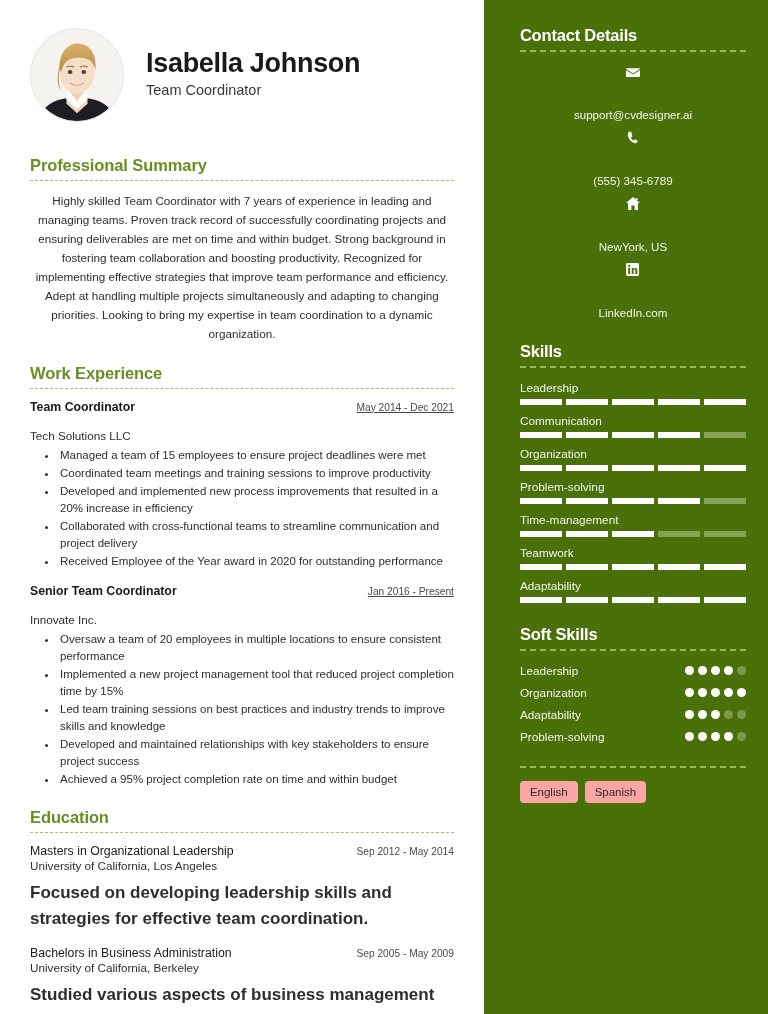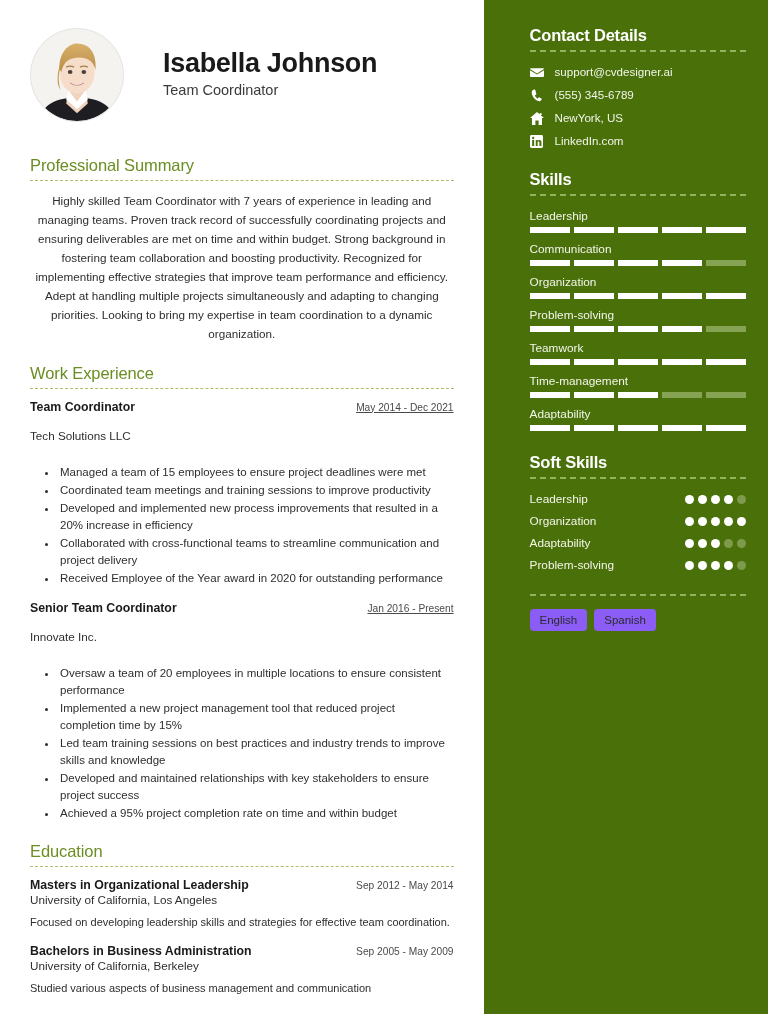--- a/index.html
+++ b/index.html
@@ -22,21 +22,21 @@
   .main-col {
     width: 510px;
     padding: 28px 30px 0 30px;
     background: #ffffff;
     overflow: hidden;
   }
 
   .header {
     display: flex;
     align-items: center;
-    gap: 39px;
+    gap: 22px;
     margin-bottom: 34px;
   }
 
   .avatar {
     width: 94px;
     height: 94px;
     border-radius: 50%;
     border: 1px solid #e2e2e2;
     overflow: hidden;
     flex: 0 0 auto;
@@ -59,21 +59,21 @@
     font-size: 14.5px;
     color: #3a3a3a;
     margin-top: 3px;
     font-weight: normal;
   }
 
   .section { margin-bottom: 20px; }
 
   .sec-title {
     font-size: 16.5px;
-    font-weight: normal;
+    font-weight: bold;
     color: #6b8e23;
     letter-spacing: -0.1px;
     margin-bottom: 5px;
   }
 
   .dashed-rule {
     border: 0;
     border-top: 1px dashed #a8bf70;
     margin-bottom: 11px;
   }
@@ -108,66 +108,67 @@
     text-decoration: underline;
   }
 
   .job-company {
     font-size: 11.7px;
     color: #2e2e2e;
     margin-top: 15px;
   }
 
   .bullets {
-    margin: 22px 0 0 0;
+    margin: 5px 0 0 0;
     padding-left: 28px;
     list-style: disc;
   }
   .bullets li {
     font-size: 11.5px;
     line-height: 1.48;
     color: #2e2e2e;
     margin-bottom: 1px;
     padding-left: 2px;
   }
 
   .edu { margin-bottom: 13px; }
   .edu-head {
     display: flex;
     justify-content: space-between;
     align-items: baseline;
   }
   .edu-degree {
     font-size: 12.3px;
-    font-weight: bold;
+    font-weight: normal;
     color: #1a1a1a;
   }
   .edu-date {
     font-size: 10.2px;
     color: #4a4a4a;
     white-space: nowrap;
     padding-left: 10px;
   }
   .edu-school {
     font-size: 11.7px;
     color: #2e2e2e;
     margin-top: 1px;
   }
   .edu-desc {
-    font-size: 11px;
+    font-size: 17px;
     line-height: 1.55;
     color: #2e2e2e;
     margin-top: 8px;
+    font-weight: bold;
   }
 
   
   .side-col {
     width: 298px;
     background: #4a700a;
-    padding: 26px 22px 0 46px;
+    padding: 26px 22px 0 36px;
     color: #ffffff;
   }
 
   .side-section { margin-bottom: 22px; }
 
   .side-title {
     font-size: 16.5px;
     font-weight: bold;
     color: #ffffff;
     letter-spacing: -0.2px;
@@ -176,22 +177,23 @@
 
   .side-rule {
     border: 0;
     border-top: 2px dashed #93b35e;
     margin-bottom: 13px;
   }
 
   .contact-row {
     display: flex;
     align-items: center;
-    gap: 11px;
+    gap: 29px;
     margin-bottom: 9px;
+    flex-direction: column;
   }
 
   .c-icon {
     width: 14px;
     height: 14px;
     flex: 0 0 14px;
     display: flex;
     align-items: center;
     justify-content: center;
   }
@@ -237,21 +239,21 @@
     width: 9px;
     height: 9px;
     border-radius: 50%;
     background: #ffffff;
   }
   .dot.off { background: #7e9a4c; }
 
   
   .lang-wrap { display: flex; gap: 7px; flex-wrap: wrap; }
   .lang-tag {
-    background: #8b5cf6;
+    background: #fca5a5;
     color: #2b2b2b;
     font-size: 11.5px;
     padding: 4px 10px;
     border-radius: 4px;
     line-height: 1.25;
   }
 </style>
 </head>
 <body>
 
@@ -445,37 +447,37 @@
             <div class="skill-name">Problem-solving</div>
      <div class="skill-bar">
               <span class="seg"></span>
               <span class="seg"></span>
               <span class="seg"></span>
               <span class="seg"></span>
               <span class="seg off"></span>
             </div>
           </div>
           <div class="skill-item">
-            <div class="skill-name">Teamwork</div>
-     <div class="skill-bar">
-              <span class="seg"></span>
-              <span class="seg"></span>
-              <span class="seg"></span>
-              <span class="seg"></span>
-              <span class="seg"></span>
-            </div>
-          </div>
-          <div class="skill-item">
             <div class="skill-name">Time-management</div>
      <div class="skill-bar">
               <span class="seg"></span>
               <span class="seg"></span>
               <span class="seg"></span>
               <span class="seg off"></span>
               <span class="seg off"></span>
+            </div>
+          </div>
+          <div class="skill-item">
+            <div class="skill-name">Teamwork</div>
+     <div class="skill-bar">
+              <span class="seg"></span>
+              <span class="seg"></span>
+              <span class="seg"></span>
+              <span class="seg"></span>
+              <span class="seg"></span>
             </div>
           </div>
           <div class="skill-item">
             <div class="skill-name">Adaptability</div>
      <div class="skill-bar">
               <span class="seg"></span>
               <span class="seg"></span>
               <span class="seg"></span>
               <span class="seg"></span>
               <span class="seg"></span>

